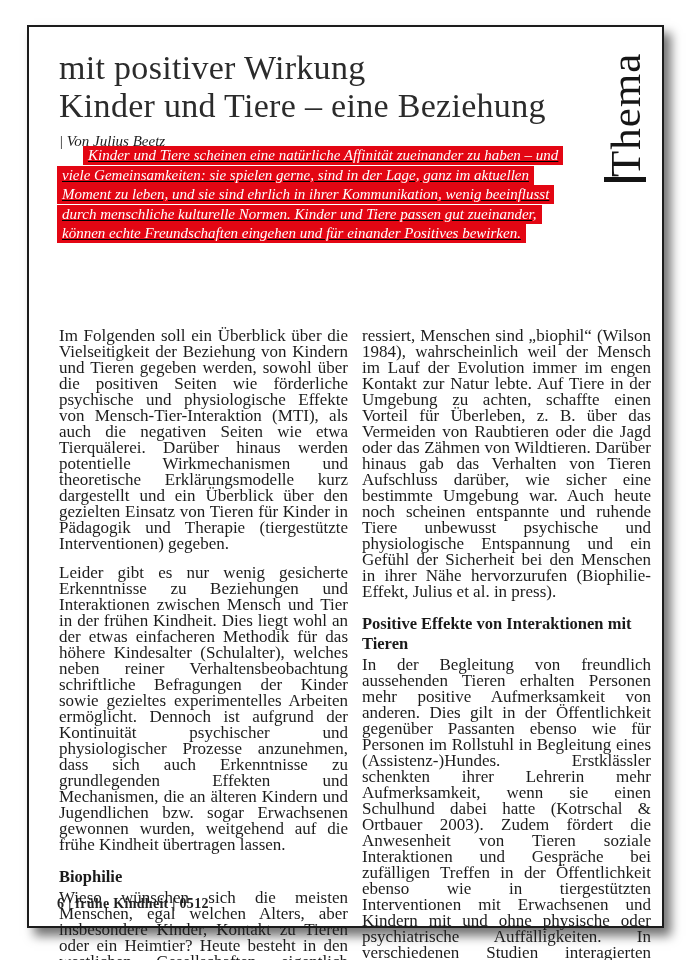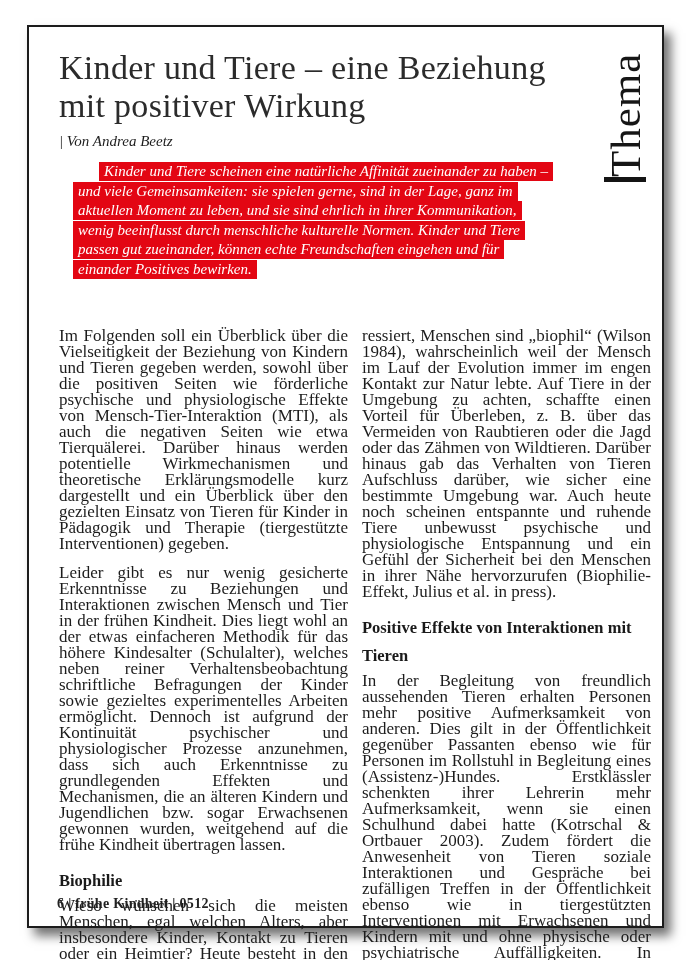--- a/index.html
+++ b/index.html
@@ -53,25 +53,26 @@
     font-size: 15px;
     color: #1d1d1d;
   }
   
   .lead {
     position: absolute;
     top: 119px; left: 28px;
     width: 508px;
   }
   .lead p {
-    margin: 16px;
+    margin: 0;
     font-style: italic;
     font-size: 15px;
     line-height: 19.6px;
     text-indent: 26px;
+    text-decoration: underline;
   }
   .lead .hl {
     background: #e30613;
     color: #ffffff;
     padding: 1px 5px 2px 5px;
     -webkit-box-decoration-break: clone;
     box-decoration-break: clone;
   }
   
   .cols {
@@ -90,21 +91,21 @@
     text-align: justify;
     hyphens: auto;
     -webkit-hyphens: auto;
   }
   .col p:last-child { margin-bottom: 0; }
   .h-big {
     margin: 14px 0 3px 0;
     font-size: 16.5px;
     font-weight: bold;
     color: #1a1a1a;
-    line-height: 28px;
+    line-height: 20px;
   }
   .h-small {
     margin: 1px 0 3px 0;
     font-size: 13px;
     font-weight: bold;
     color: #1a1a1a;
     line-height: 16px;
   }
   
   .footer {
@@ -119,24 +120,24 @@
 </head>
 <body>
 
 <div class="sheet">
 
   <div class="thema-text">Thema</div>
   <div class="thema-bar"></div>
 
   <div class="header">
     <h1 class="title">
+      <span>mit positiver Wirkung</span>
       <span>Kinder und Tiere – eine Beziehung</span>
-      <span>mit positiver Wirkung</span>
     </h1>
-    <p class="byline">| Von Andrea Beetz</p>
+    <p class="byline">| Von Julius Beetz</p>
   </div>
 
   <div class="lead">
     <p><span class="hl">Kinder und Tiere scheinen eine natürliche Affinität zueinander zu haben – und viele Gemeinsamkeiten: sie spielen gerne, sind in der Lage, ganz im aktuellen Moment zu leben, und sie sind ehrlich in ihrer Kommunikation, wenig beeinflusst durch menschliche kulturelle Normen. Kinder und Tiere passen gut zueinander, können echte Freundschaften eingehen und für einander Positives bewirken.</span></p>
   </div>
 
   <div class="cols">
     <div class="col">
       <p>Im Folgenden soll ein Überblick über die Vielseitigkeit der Beziehung von Kindern und Tieren gegeben werden, sowohl über die positiven Seiten wie förderliche psychische und physiologische Effekte von Mensch-Tier-Interaktion (MTI), als auch die negativen Seiten wie etwa Tierquälerei. Darüber hinaus werden potentielle Wirkmechanismen und theoretische Erklärungsmodelle kurz dargestellt und ein Überblick über den gezielten Einsatz von Tieren für Kinder in Pädagogik und Therapie (tiergestützte Interventionen) gegeben.</p>
       <p>Leider gibt es nur wenig gesicherte Erkenntnisse zu Beziehungen und Interaktionen zwischen Mensch und Tier in der frühen Kindheit. Dies liegt wohl an der etwas einfacheren Methodik für das höhere Kindesalter (Schulalter), welches neben reiner Verhaltensbeobachtung schriftliche Befragungen der Kinder sowie gezieltes experimentelles Arbeiten ermöglicht. Dennoch ist aufgrund der Kontinuität psychischer und physiologischer Prozesse anzunehmen, dass sich auch Erkenntnisse zu grundlegenden Effekten und Mechanismen, die an älteren Kindern und Jugendlichen bzw. sogar Erwachsenen gewonnen wurden, weitgehend auf die frühe Kindheit übertragen lassen.</p>

